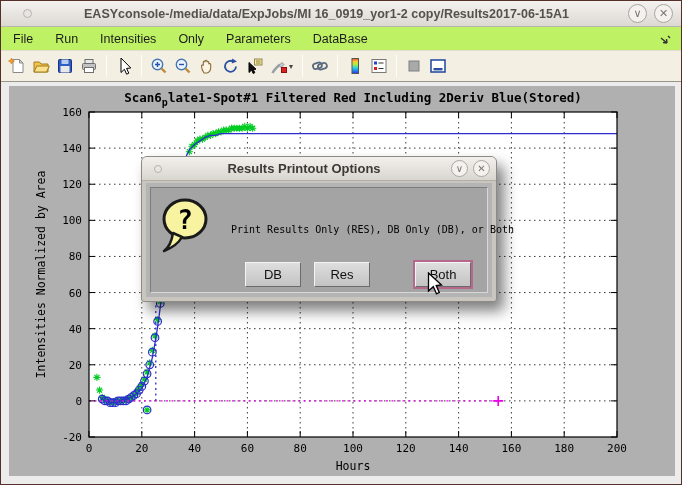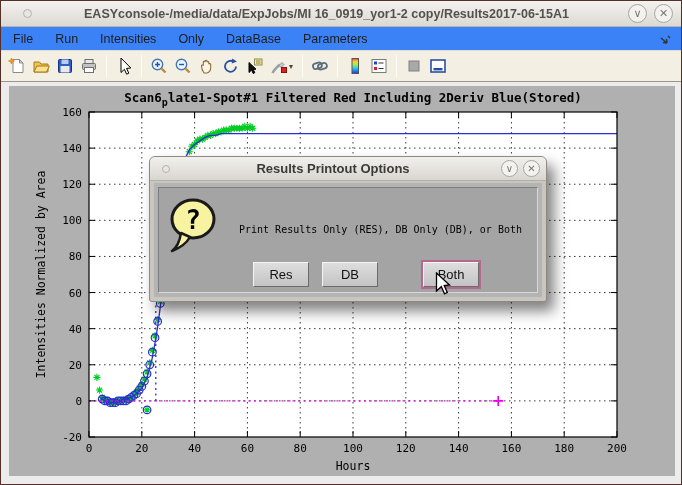--- a/index.html
+++ b/index.html
@@ -8,41 +8,41 @@
 
   
   .titlebar { height:26px; background:linear-gradient(#f4f2ef,#dcd9d3); border-bottom:1px solid #b9b5ae;
               display:flex; align-items:center; padding:9px 8px; }
   .win-dot { width:9px; height:9px; border-radius:50%; border:1px solid #b5b2ac; background:#e8e6e2; margin-left:14px; }
   .win-title { flex:1; text-align:center; font-weight:bold; font-size:12.5px; color:#54514c; white-space:nowrap; overflow:hidden; }
   .circle-btn { width:19px; height:19px; border-radius:50%; border:1px solid #a9a6a0; background:#f4f2ee; color:#7a7772;
                 display:flex; align-items:center; justify-content:center; font-size:11px; margin-left:7px; cursor:default; line-height:1; }
 
   
-  .menubar { height:24px; background:#3b82f6; display:flex; align-items:center; padding:0 4px; border-bottom:1px solid #e2ddd0; position:relative; }
+  .menubar { height:24px; background:#bef264; display:flex; align-items:center; padding:0 4px; border-bottom:1px solid #e2ddd0; position:relative; }
   .menu-item { font-size:12.5px; color:#1d1d1d; padding:3px 8px; margin-right:6px; }
   .menu-overflow { position:absolute; right:10px; top:5px; }
 
   
   .toolbar { height:31px; background:#f3efe3; display:flex; align-items:center; padding:0 4px; border-bottom:1px solid #9a968c; }
   .tb-btn { width:24px; height:24px; display:flex; align-items:center; justify-content:center; border-radius:2px; }
   .tb-sep { width:1px; height:22px; background:#c9c4b4; border-right:1px solid #fffdf5; margin:0 5px; }
   .tb-caret { font-size:8px; color:#444; margin-left:-2px; width:8px; }
 
   
   .figure-region { padding:4px 8px 7px 8px; height:401px; }
   .canvas { position:relative; width:666px; height:390px; background:#b0b0b0; }
   .canvas svg { position:absolute; left:0; top:0; }
   svg text { font-family:"DejaVu Sans Mono", monospace; fill:#000; }
   .tick-lbl { font-size:11px; }
   .ax-lbl { font-size:11.5px; }
   .plot-ttl { font-size:12.5px; font-weight:bold; }
 
   
-  .dialog { position:absolute; left:148px; top:155px; width:398px; height:146px; background:#c9c6c0;
+  .dialog { position:absolute; left:140px; top:155px; width:356px; height:146px; background:#c9c6c0;
             border:1px solid #8d8a84; border-radius:6px 6px 3px 3px; box-shadow:7px 9px 14px rgba(0,0,0,0.5); }
   .dlg-titlebar { height:24px; background:linear-gradient(#f2f0ec,#d9d6d0); border-bottom:1px solid #b3afa8;
                   border-radius:5px 5px 0 0; display:flex; align-items:center; padding:0 6px; }
   .dlg-dot { width:8px; height:8px; border-radius:50%; border:1px solid #b5b2ac; background:#e8e6e2; margin-left:6px; }
   .dlg-title { flex:1; text-align:center; font-weight:bold; font-size:13px; color:#3c3a37; }
   .dlg-btn { width:17px; height:17px; font-size:10px; margin-left:5px; }
   .dlg-body { position:absolute; left:4px; right:4px; top:26px; bottom:4px; background:#b4b4b4; padding:4px; }
   .dlg-panel { position:relative; width:100%; height:100%; background:#a4a4a4;
                border-top:1px solid #7c7c7c; border-left:1px solid #7c7c7c;
                border-bottom:1px solid #d8d8d8; border-right:1px solid #d8d8d8; }
@@ -71,22 +71,22 @@
     <div class="circle-btn">
       <span>✕</span>
     </div>
   </div>
 
   <div class="menubar">
     <span class="menu-item">File</span>
     <span class="menu-item">Run</span>
     <span class="menu-item">Intensities</span>
     <span class="menu-item">Only</span>
+    <span class="menu-item">Parameters</span>
     <span class="menu-item">DataBase</span>
-    <span class="menu-item">Parameters</span>
     <span class="menu-overflow">
       <svg width="12" height="12">
           <path d="M2,4 L8,9 M8,9 l-4,-0.5 M8,9 l-0.5,-4 M9,2 l2,2" stroke="#333" stroke-width="1.4" fill="none"></path>
         </svg>
     </span>
   </div>
 
   <div class="toolbar">
     <div class="tb-btn">
       <svg width="20" height="20">
@@ -403,22 +403,22 @@
     </div>
     <div class="dlg-body">
       <div class="dlg-panel">
         <svg class="bubble" width="56" height="58">
           <ellipse cx="27" cy="23" rx="21" ry="19" fill="#f7f3a0" stroke="#1a1a1a" stroke-width="3"></ellipse>
           <path d="M15,37 Q13,50 6,55 Q19,50 24,41 Z" fill="#f7f3a0" stroke="#1a1a1a" stroke-width="2.5" stroke-linejoin="round"></path>
           <text x="27" y="33" text-anchor="middle" font-size="26" font-weight="bold" fill="#2233aa" font-family="Liberation Serif, serif">?</text>
         </svg>
         <div class="dlg-message">Print Results Only (RES), DB Only (DB), or Both</div>
         <div class="dlg-buttons">
+          <button class="btn">DB</button>
           <button class="btn">Res</button>
-          <button class="btn">DB</button>
           <button class="btn focused">Both</button>
         </div>
         <svg class="cursor-arrow" width="20" height="24">
           <path d="M1.5,1 L1.5,19 L6.3,14.6 L9.5,21.8 L12.3,20.5 L9.2,13.5 L14.5,13 Z" fill="#fff" stroke="#000" stroke-width="1.3"></path>
         </svg>
       </div>
     </div>
   </div>
 
 </div>

